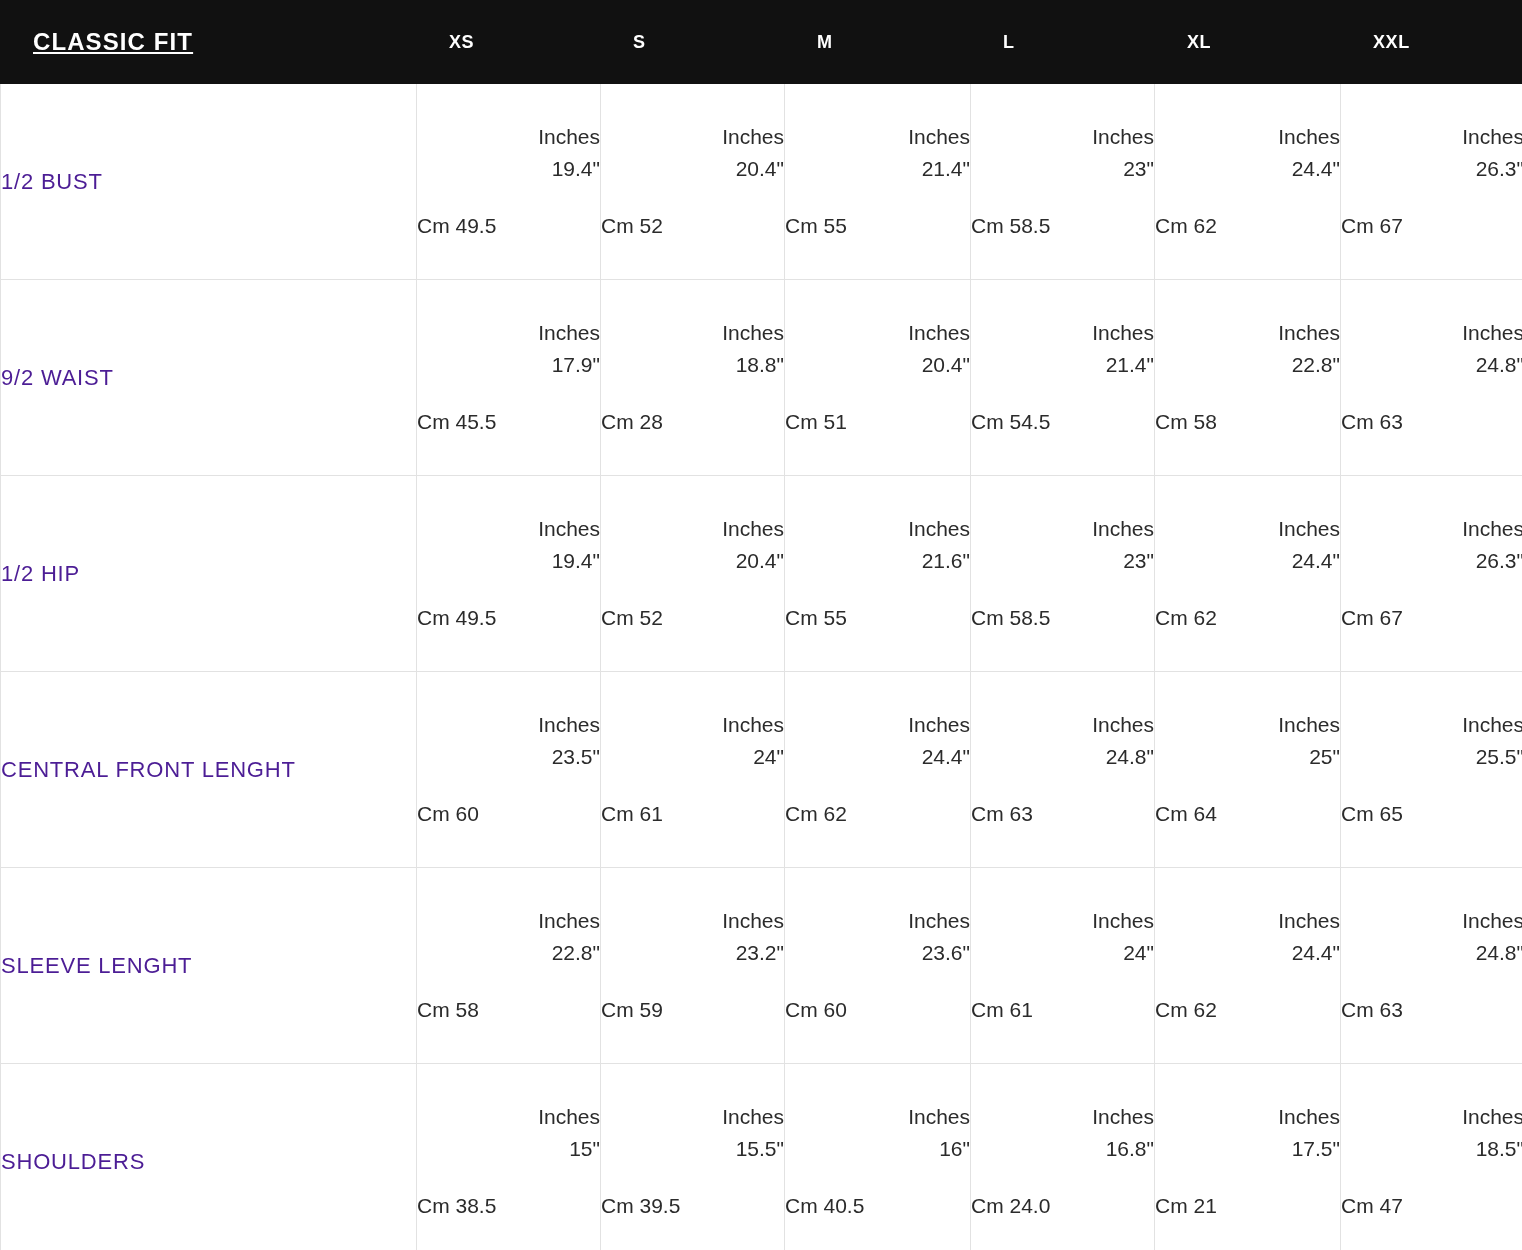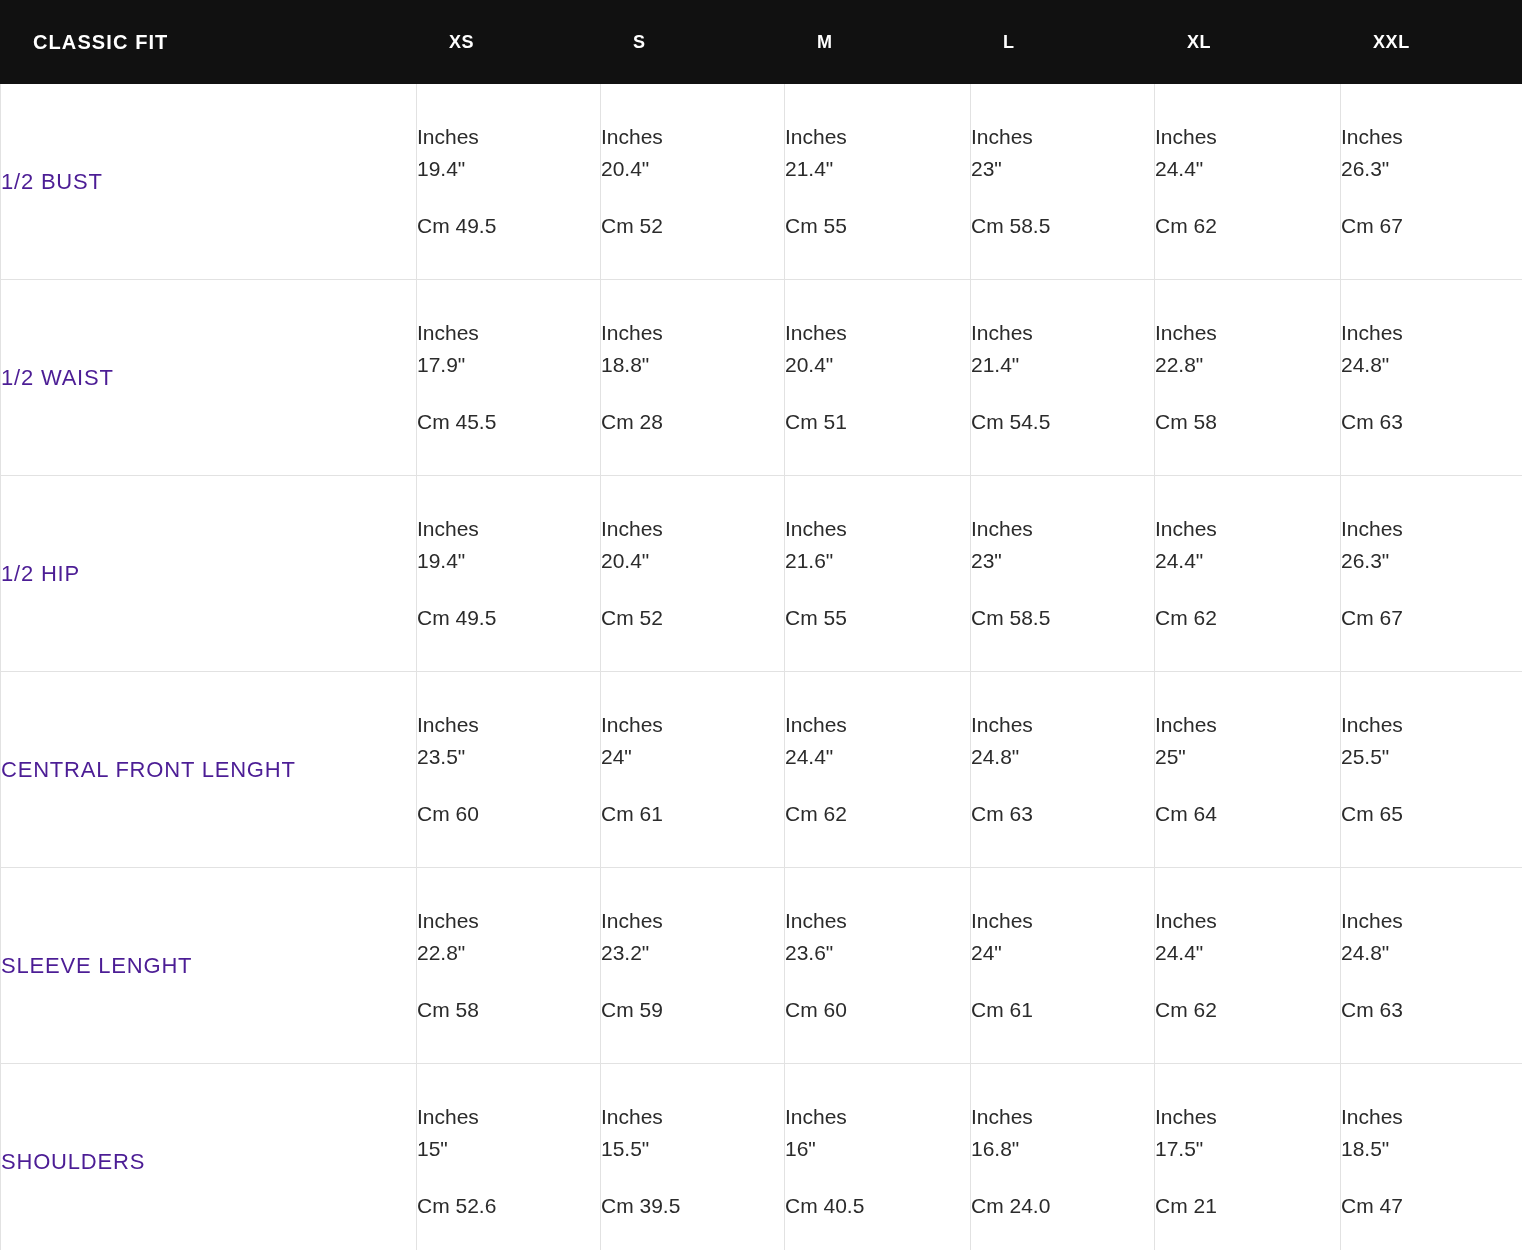--- a/index.html
+++ b/index.html
@@ -30,22 +30,23 @@
     background: #111111;
     color: #ffffff;
     border: 1px solid #111111;
     height: 82px;
     font-size: 18px;
     font-weight: bold;
     letter-spacing: 0.6px;
     padding-left: 32px;
   }
   .size-table thead th.fit-label {
-    font-size: 20px;
+    font-size: 24px;
     letter-spacing: 1.1px;
+    text-decoration: underline;
   }
   
   col.c-label { width: 416px; }
   col.c-size  { width: 184px; }
   col.c-size-wide { width: 186px; }
 
   
   .row-label {
     font-size: 22px;
     letter-spacing: 0.8px;
@@ -55,20 +56,21 @@
   }
   .meas-cell {
     padding: 22px 0 22px 32px;
     font-size: 21px;
     color: #2b2b2b;
     line-height: 1.5;
   }
   .meas-in {
     display: block;
     min-height: 48px;
+    text-align: right;
   }
   .meas-cm {
     display: block;
     margin-top: 26px;
   }
   .unit { display: inline; }
   .val { display: inline; }
   .meas-in .unit { display: block; }
   .meas-in .val { display: block; }
   tbody tr { height: 196px; }
@@ -157,21 +159,21 @@
           <span class="val">26.3"</span>
         </span>
         <span class="meas-cm">
           <span class="unit">Cm</span>
           <span class="val">67</span>
         </span>
       </td>
     </tr>
 
     <tr>
-      <td class="row-label">1/2 WAIST</td>
+      <td class="row-label">9/2 WAIST</td>
       <td class="meas-cell">
         <span class="meas-in">
           <span class="unit">Inches</span>
           <span class="val">17.9"</span>
         </span>
         <span class="meas-cm">
           <span class="unit">Cm</span>
           <span class="val">45.5</span>
         </span>
       </td>
@@ -421,21 +423,21 @@
 
     <tr>
       <td class="row-label">SHOULDERS</td>
       <td class="meas-cell">
         <span class="meas-in">
           <span class="unit">Inches</span>
           <span class="val">15"</span>
         </span>
         <span class="meas-cm">
           <span class="unit">Cm</span>
-          <span class="val">52.6</span>
+          <span class="val">38.5</span>
         </span>
       </td>
       <td class="meas-cell">
         <span class="meas-in">
           <span class="unit">Inches</span>
           <span class="val">15.5"</span>
         </span>
         <span class="meas-cm">
           <span class="unit">Cm</span>
           <span class="val">39.5</span>

